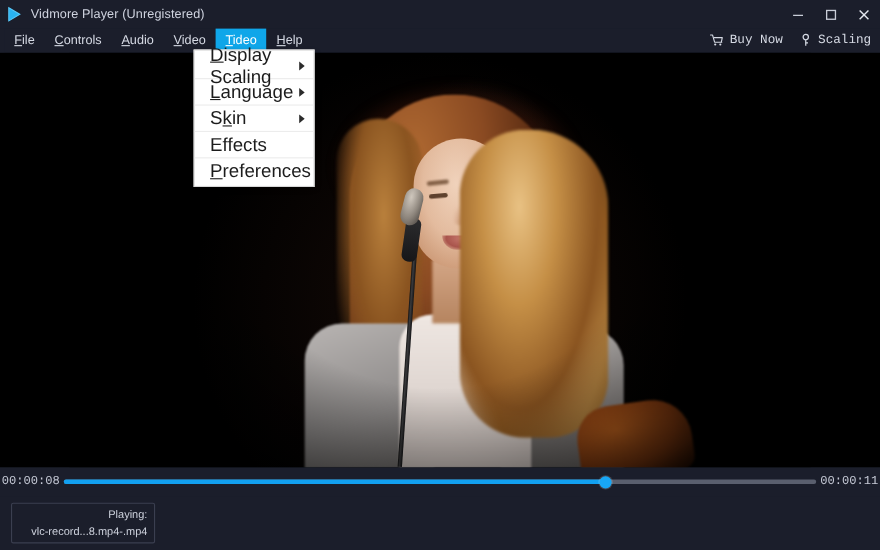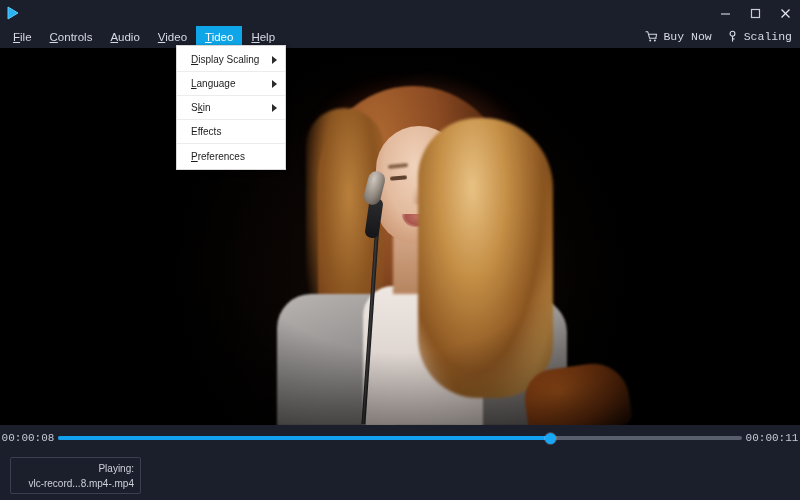--- a/index.html
+++ b/index.html
@@ -85,21 +85,21 @@
     box-shadow: 1px 2px 5px rgba(0,0,0,.45);
     z-index: 40;
     padding: 2px 0 1px 0;
   }
   .dd-item {
     position: relative;
     height: 24px;
     display: flex; align-items: center;
     padding: 0 8px 0 14px;
     color: #1c1c1c;
-    font-size: 10px;
+    font-size: 17px;
     border-bottom: 1px solid #ececec;
   }
   .dd-item:last-child { border-bottom: none; }
   .dd-item u { text-decoration: underline; text-underline-offset: 1px; }
   .dd-arrow {
     margin-left: auto;
     width: 0; height: 0;
     border-top: 4px solid transparent;
     border-bottom: 4px solid transparent;
     border-left: 5px solid #2b2b2b;
@@ -337,20 +337,21 @@
 
 <div id="app">
 
   <div class="titlebar">
     <div class="app-logo">
       <svg width="16" height="16" viewBox="0 0 16 16">
         <path d="M3 2 L13 8 L3 14 Z" fill="#29b3f2"></path>
         <path d="M3 2 L13 8 L3 14 Z" fill="none" stroke="#58c9fa" stroke-width="1"></path>
       </svg>
     </div>
+    <div class="app-title">Vidmore Player (Unregistered)</div>
     <div class="win-btns">
       <div class="win-btn">
         <svg width="11" height="11" viewBox="0 0 11 11">
             <line x1="1" y1="6" x2="10" y2="6" stroke="#c9cdd8" stroke-width="1.2"></line>
           </svg>
       </div>
       <div class="win-btn">
         <svg width="11" height="11" viewBox="0 0 11 11">
             <rect x="1.5" y="1.5" width="8" height="8" fill="none" stroke="#c9cdd8" stroke-width="1.2"></rect>
           </svg>

